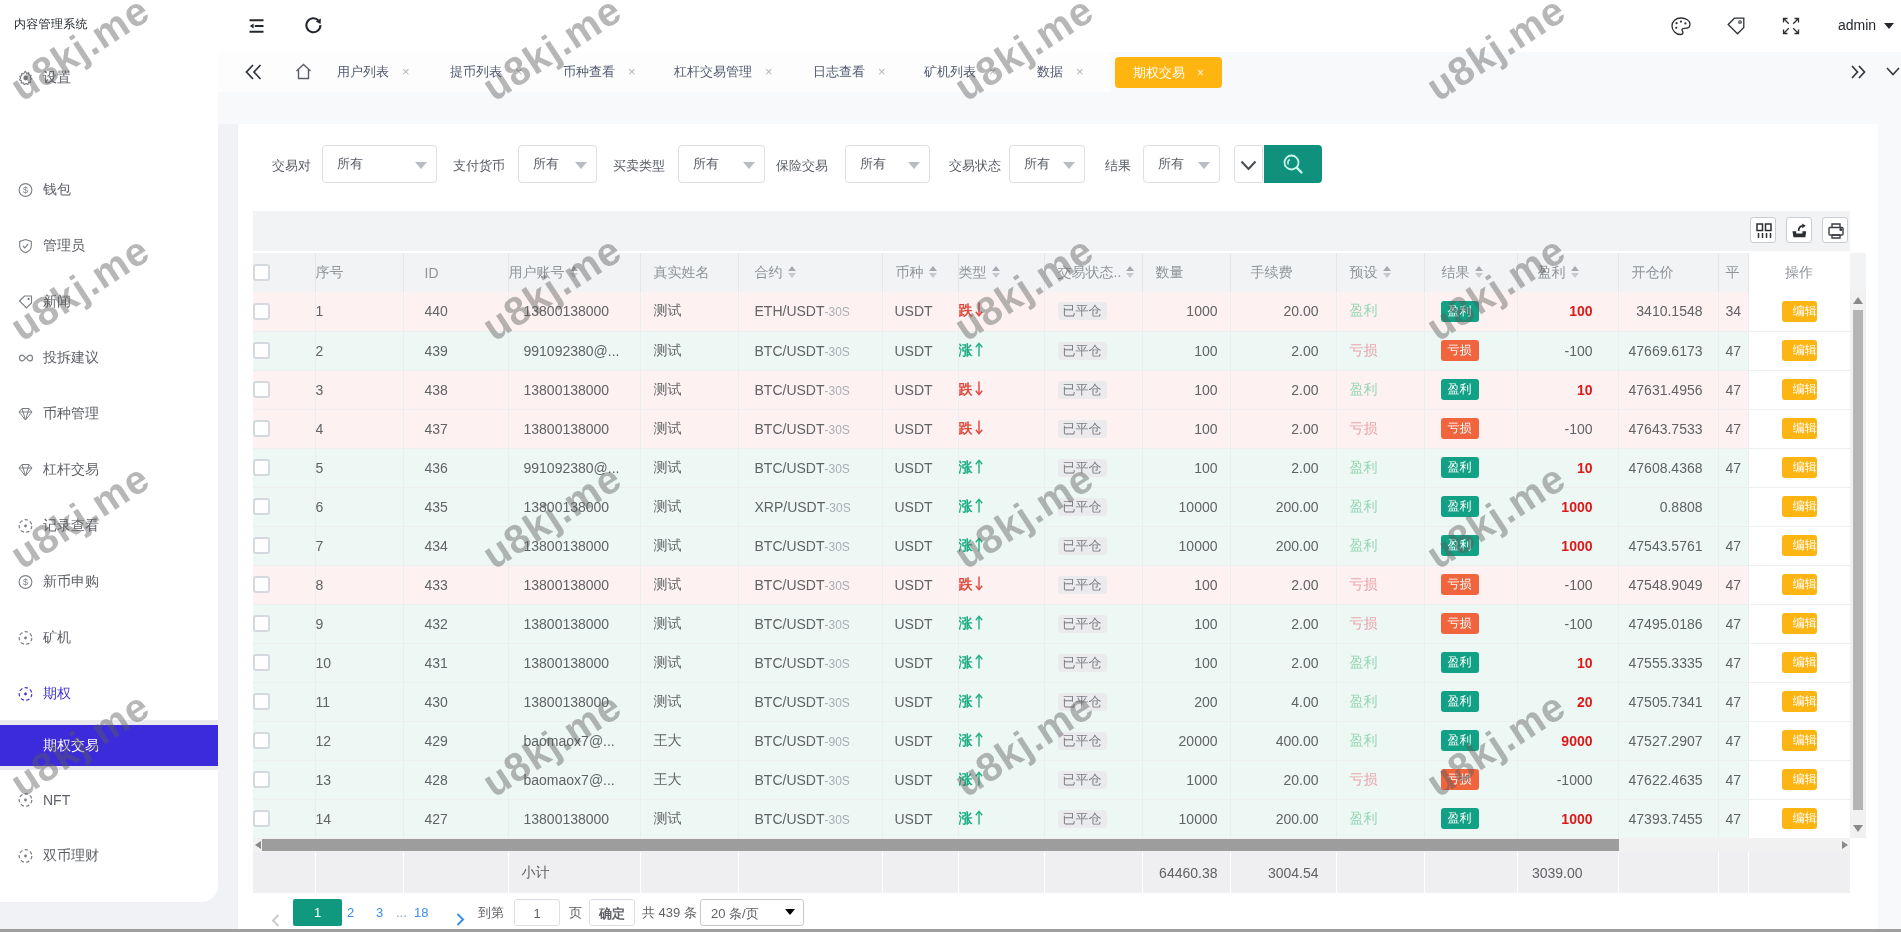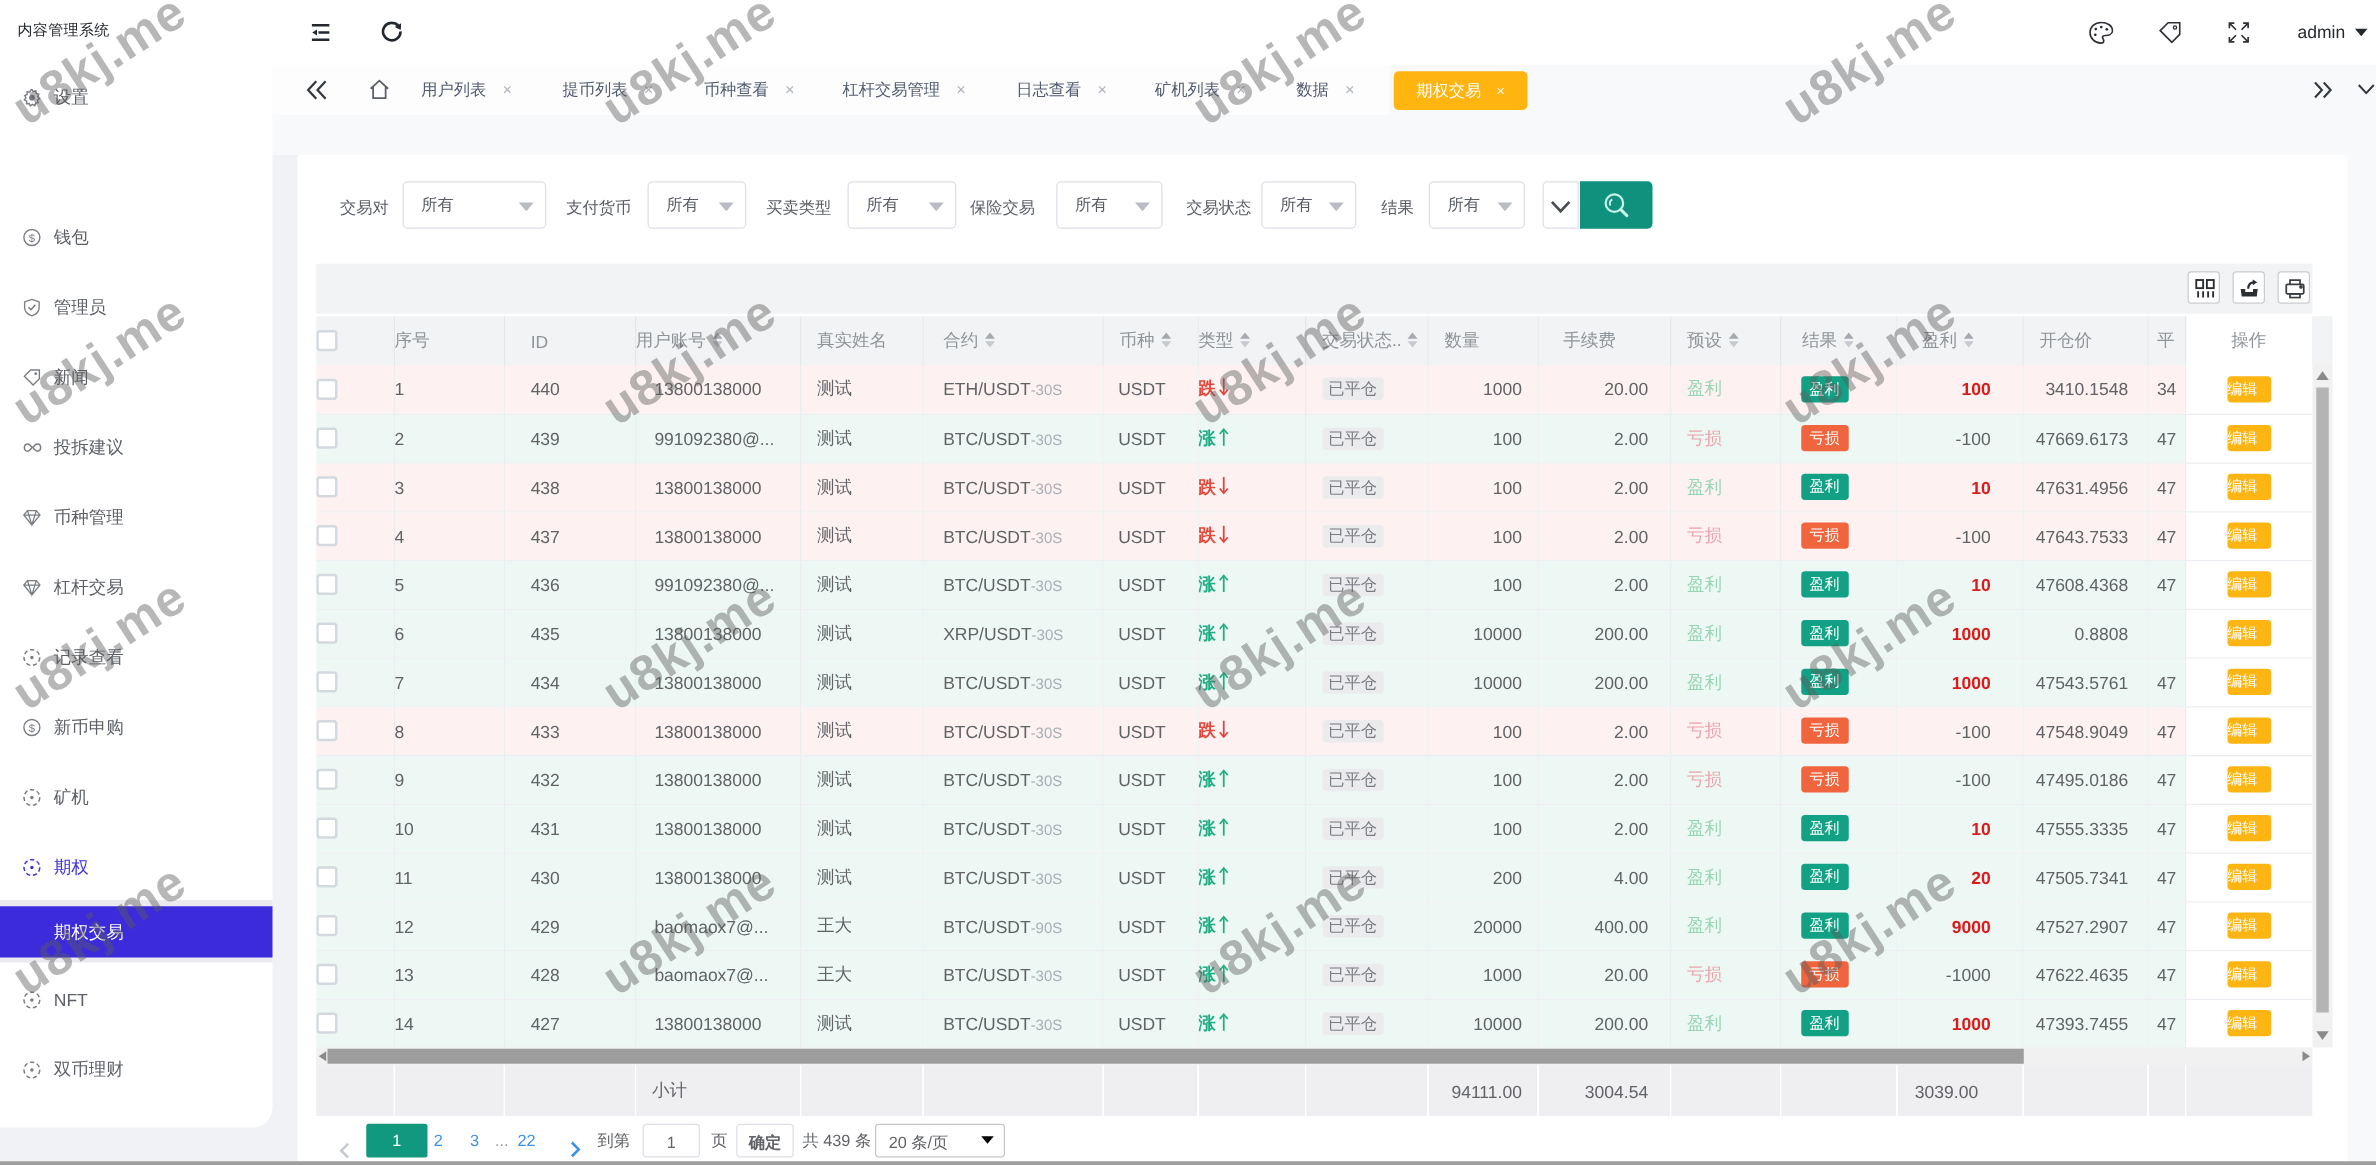--- a/index.html
+++ b/index.html
@@ -50,21 +50,21 @@
 td.r { text-align:right; }
 td.pl13 { padding-left:13px; } td.pl15 { padding-left:15px; } td.pl16 { padding-left:16px; } td.pl21 { padding-left:21px; }
 td.pr12 { padding-right:12px; } td.pr17 { padding-right:17px; } td.pr25 { padding-right:25px; } td.pr15 { padding-right:15px; }
 .sub { color:#a9adb5; font-size:12px; }
 td.dn { color:#e04a3c; font-weight:bold; } td.up { color:#1fae84; font-weight:bold; }
 .stat { display:inline-block; background:#ebebed; color:#797d83; font-size:13px; line-height:14px; padding:2px 5px; border-radius:3px; }
 td.pregn { color:#96d6b4; } td.prepk { color:#eba4ad; }
 .bgn { display:inline-block; width:38px; background:#12a185; color:#fff; font-size:12px; line-height:15px; padding:3px 0; text-align:center; border-radius:3px; }
 .bpk { display:inline-block; width:38px; background:#f0653e; color:#fff; font-size:12px; line-height:15px; padding:3px 0; text-align:center; border-radius:3px; }
 td.profit { color:#dd1a1a; font-weight:bold; }
-.ebtn { display:inline-block; width:35px; background:#fcb512; color:#fff; font-size:12px; line-height:15px; padding:3px 0; text-align:left; border-radius:3px; }
+.ebtn { display:inline-block; width:35px; background:#fcb512; color:#fff; font-size:12px; line-height:15px; padding:3px 0; text-align:right; border-radius:3px; }
 td.op { background:#fff !important; border-right:0; text-align:center; }
 .cb { display:inline-block; width:17px; height:17px; border:2px solid #d4d9df; border-radius:3px; background:#fff; vertical-align:middle; }
 .sort { display:inline-block; width:8px; height:12px; position:relative; vertical-align:-1px; margin-left:5px; }
 .sort:before { content:""; position:absolute; left:0; top:0; border-left:4px solid transparent; border-right:4px solid transparent; border-bottom:5px solid #a6aab0; }
 .sort:after { content:""; position:absolute; left:0; bottom:0; border-left:4px solid transparent; border-right:4px solid transparent; border-top:5px solid #c6c9ce; }
 
 #vsb { position:absolute; left:1612px; top:167px; width:16px; height:547px; background:#f1f1f1; }
 #vsb .th { position:absolute; left:3px; top:19px; width:10px; height:500px; background:#b4b4b4; }
 #hsb { position:absolute; left:15px; top:714px; width:1597px; height:14px; background:#f1f1f1; }
 #hsb .th { position:absolute; left:9px; top:1px; width:1357px; height:12px; background:#9d9d9d; }
@@ -713,40 +713,40 @@
         <tr>
           <td></td>
           <td></td>
           <td></td>
           <td class="pl13">小计</td>
           <td></td>
           <td></td>
           <td></td>
           <td></td>
           <td></td>
-          <td class="r pr12">94111.00</td>
+          <td class="r pr12">64460.38</td>
           <td class="r pr17">3004.54</td>
           <td></td>
           <td></td>
           <td class="r" style="padding-right:35px">3039.00</td>
           <td></td>
           <td></td>
           <td></td>
         </tr>
   </tbody>
     </table>
   <div id="pager">
     <svg class="pg" style="left:18px;top:14px" width="9" height="13" viewBox="0 0 9 13">
         <path d="M7.5 1 L2 6.5 L7.5 12" stroke="#c6cad1" stroke-width="2" fill="none"></path>
       </svg>
     <div class="pg" style="left:40px;width:49px;background:#11997f;color:#fff;text-align:center;border-radius:2px;">1</div>
     <div class="pg" style="left:94px;color:#3a8fe8;">2</div>
     <div class="pg" style="left:123px;color:#3a8fe8;">3</div>
     <div class="pg" style="left:143px;color:#9aa0a8;">...</div>
-    <div class="pg" style="left:161px;color:#3a8fe8;">22</div>
+    <div class="pg" style="left:161px;color:#3a8fe8;">18</div>
     <svg class="pg" style="left:203px;top:13px" width="9" height="13" viewBox="0 0 9 13">
         <path d="M1.5 1 L7 6.5 L1.5 12" stroke="#3a8fe8" stroke-width="2" fill="none"></path>
       </svg>
     <div class="pg" style="left:225px;color:#606266;">到第</div>
     <div class="pg" style="left:261px;width:46px;border:1px solid #dcdfe6;border-radius:3px;text-align:center;background:#fff;">1</div>
     <div class="pg" style="left:316px;color:#606266;">页</div>
     <div class="pg" style="left:336px;width:46px;border:1px solid #dcdfe6;border-radius:3px;text-align:center;background:#fff;font-weight:bold;">确定</div>
     <div class="pg" style="left:389px;color:#606266;">共 439 条</div>
     <div class="pg" style="left:447px;width:104px;border:1px solid #c8c8c8;border-radius:3px;background:#fff;padding-left:10px;">20 条/页<span style="position:absolute;right:8px;top:9px;width:0;height:0;border-left:5px solid transparent;border-right:5px solid transparent;border-top:6px solid #000;"></span></div>
   </div>

